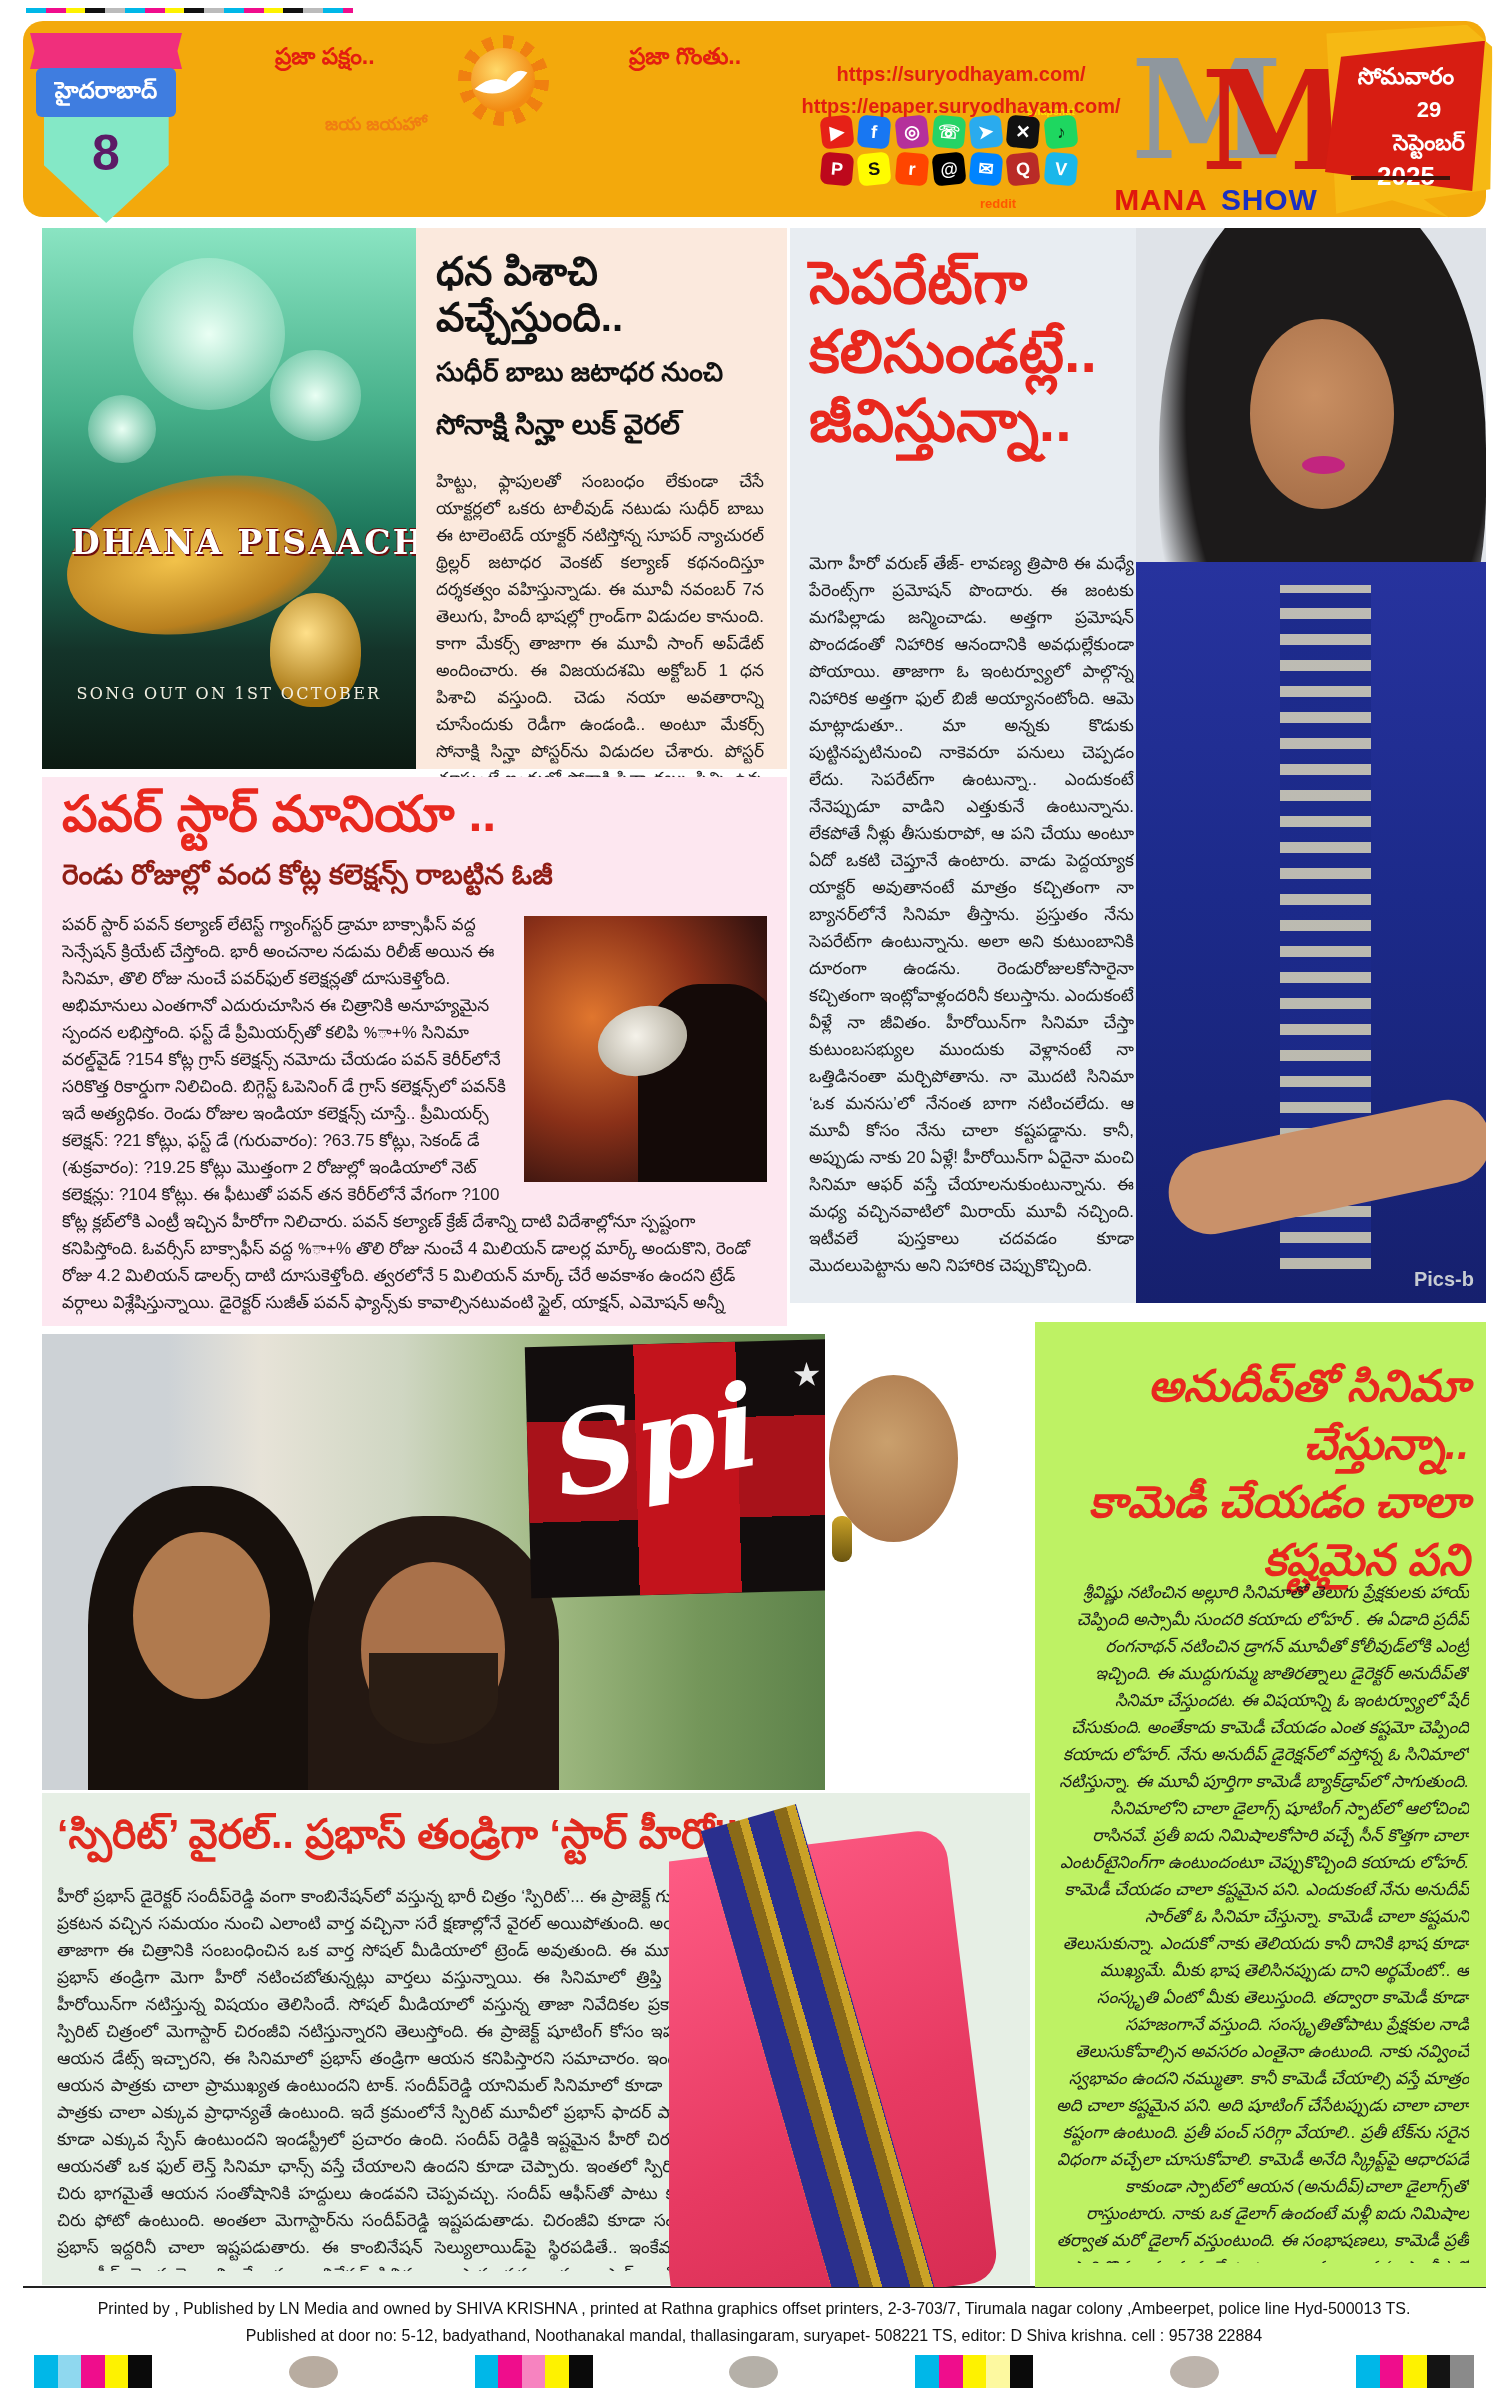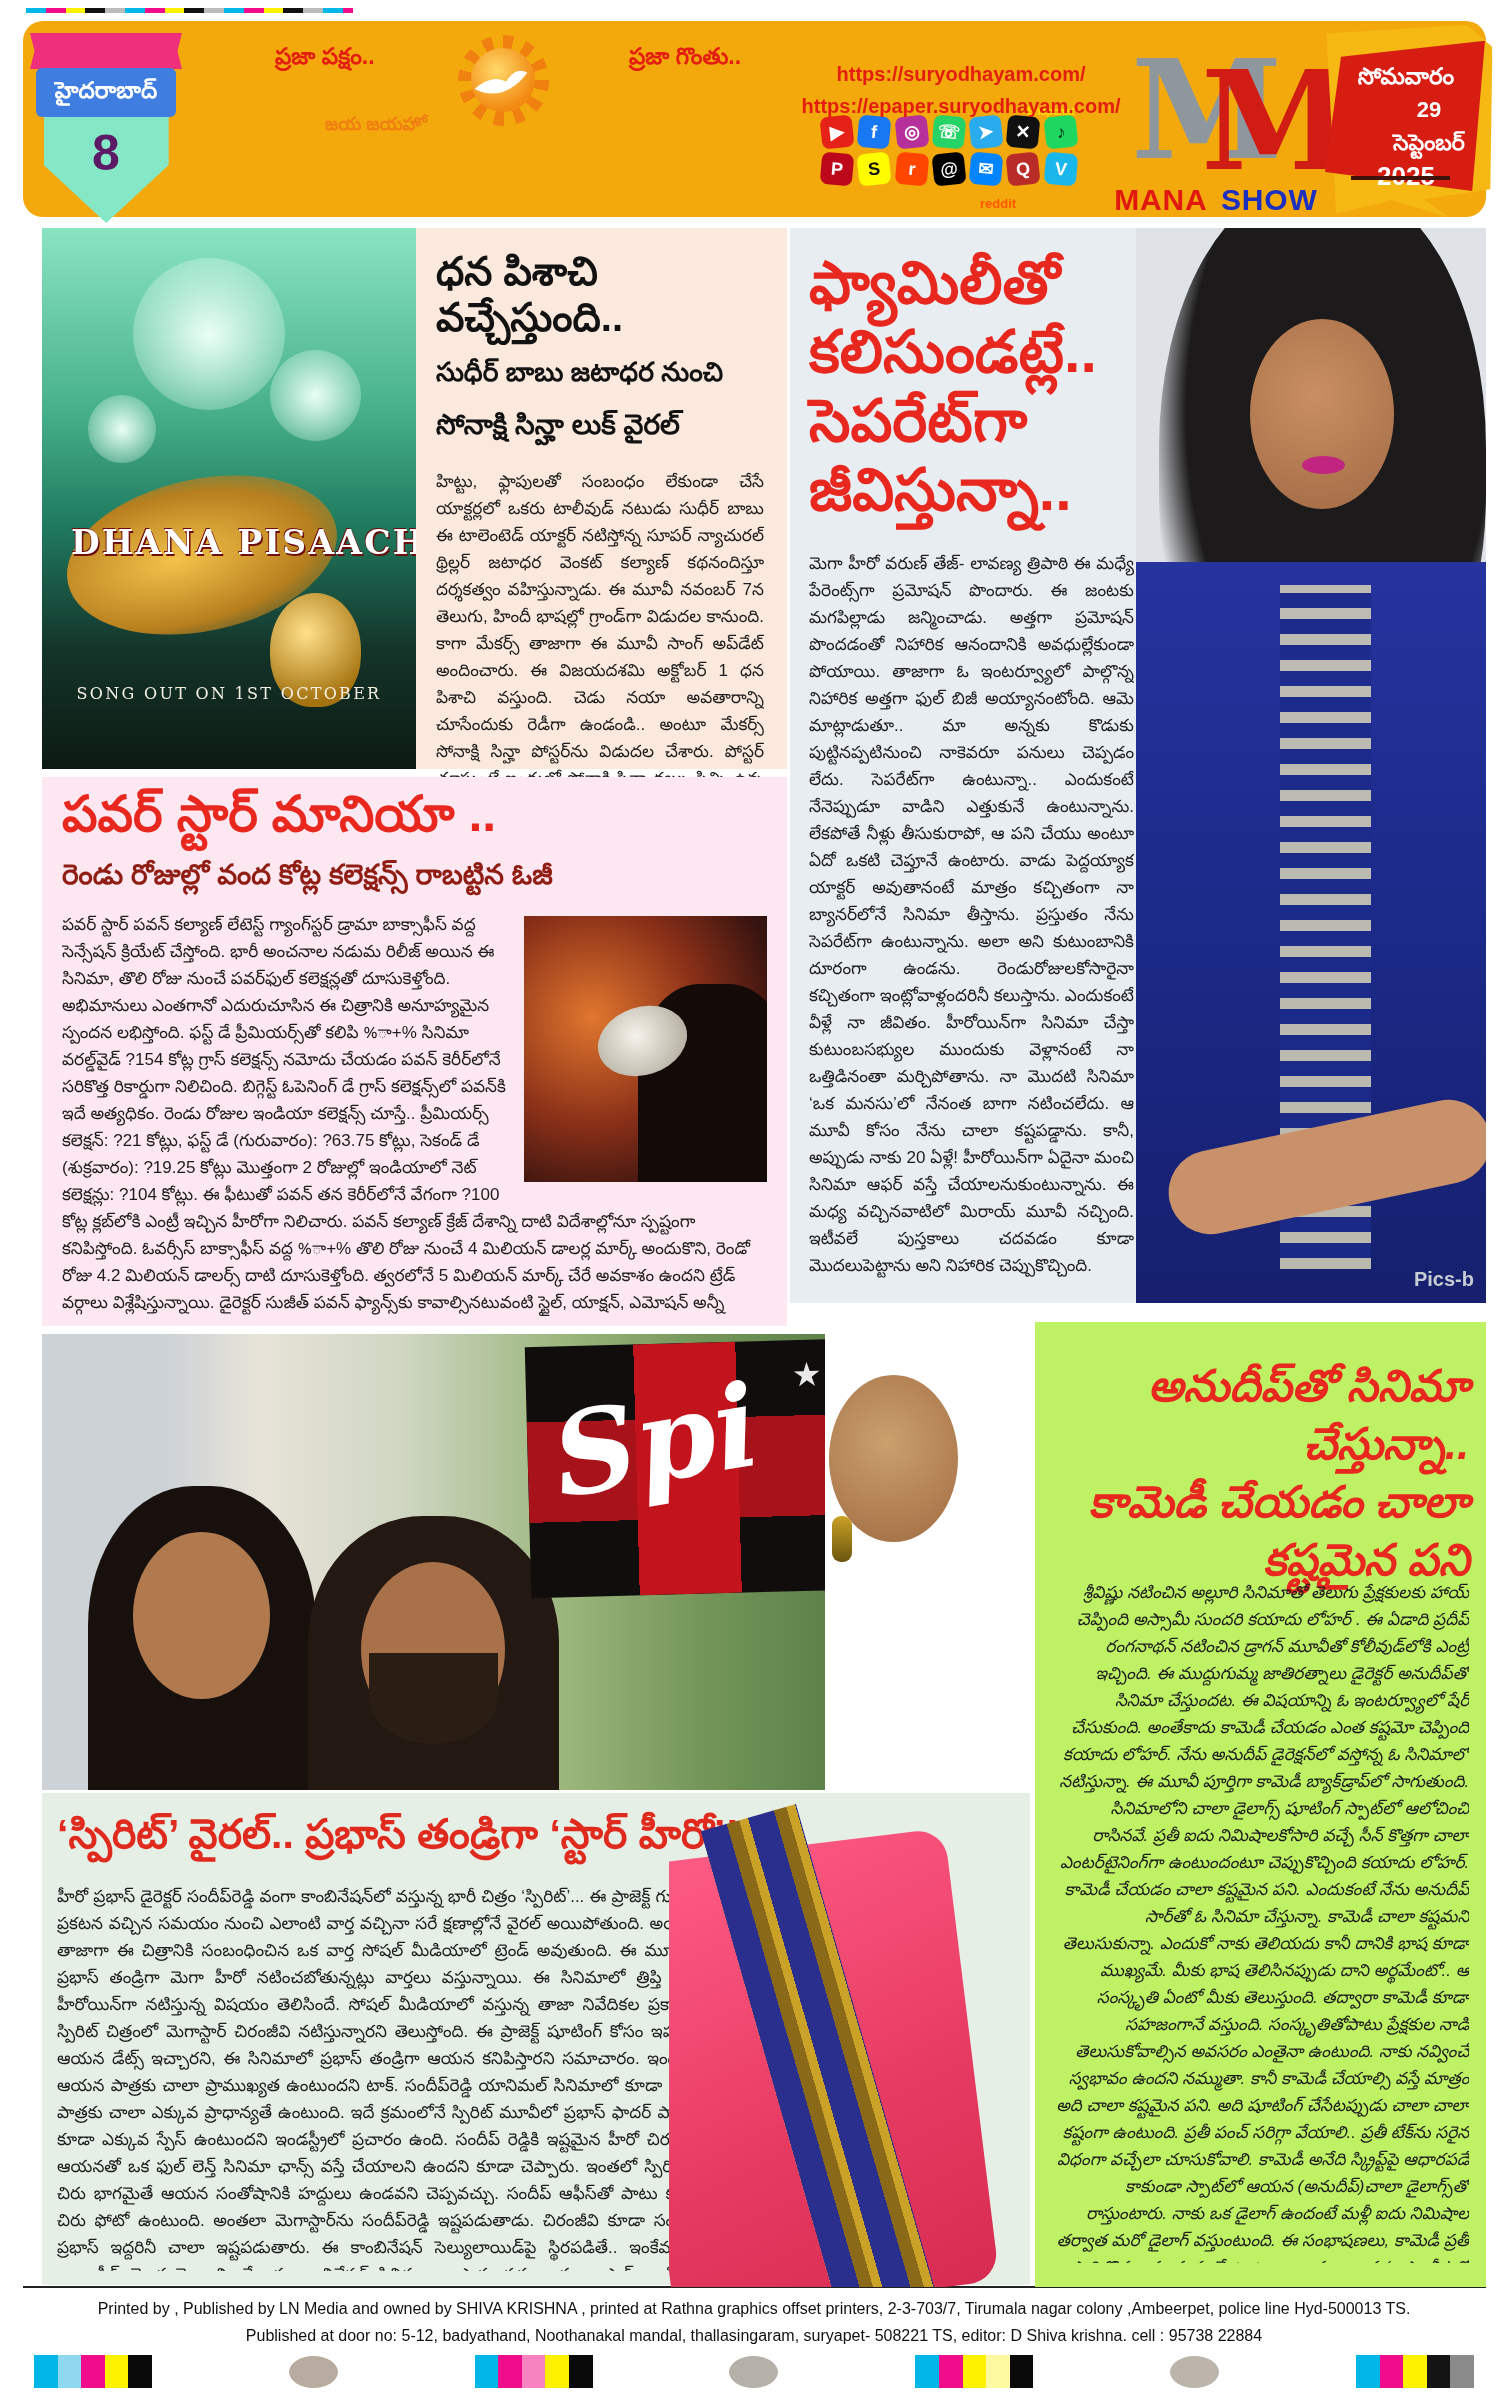--- a/index.html
+++ b/index.html
@@ -241,23 +241,22 @@
     <div class="nih-photo">
       <div class="nih-hair"></div>
       <div class="nih-face"></div>
       <div class="nih-lips"></div>
       <div class="nih-dress"></div>
       <div class="nih-pattern"></div>
       <div class="nih-arm"></div>
       <div class="pics-mark">Pics-b</div>
     </div>
     <div class="nih-h">
-        <div>ఫ్యామిలీతో</div>
+        <div>సెపరేట్‌గా</div>
         <div>కలిసుండట్లే..</div>
-        <div>సెపరేట్‌గా</div>
         <div>జీవిస్తున్నా..</div>
       </div>
     <div class="nih-body body-text">మెగా హీరో వరుణ్ తేజ్- లావణ్య త్రిపాఠి ఈ మధ్యే పేరెంట్స్‌గా ప్రమోషన్ పొందారు. ఈ జంటకు మగపిల్లాడు జన్మించాడు. అత్తగా ప్రమోషన్ పొందడంతో నిహారిక ఆనందానికి అవధుల్లేకుండా పోయాయి. తాజాగా ఓ ఇంటర్వ్యూలో పాల్గొన్న నిహారిక అత్తగా ఫుల్ బిజీ అయ్యానంటోంది. ఆమె మాట్లాడుతూ.. మా అన్నకు కొడుకు పుట్టినప్పటినుంచి నాకెవరూ పనులు చెప్పడం లేదు. సెపరేట్‌గా ఉంటున్నా.. ఎందుకంటే నేనెప్పుడూ వాడిని ఎత్తుకునే ఉంటున్నాను. లేకపోతే నీళ్లు తీసుకురాపో, ఆ పని చేయు అంటూ ఏదో ఒకటి చెప్తూనే ఉంటారు. వాడు పెద్దయ్యాక యాక్టర్ అవుతానంటే మాత్రం కచ్చితంగా నా బ్యానర్‌లోనే సినిమా తీస్తాను. ప్రస్తుతం నేను సెపరేట్‌గా ఉంటున్నాను. అలా అని కుటుంబానికి దూరంగా ఉండను. రెండురోజులకోసారైనా కచ్చితంగా ఇంట్లోవాళ్లందరినీ కలుస్తాను. ఎందుకంటే వీళ్లే నా జీవితం. హీరోయిన్‌గా సినిమా చేస్తా కుటుంబసభ్యుల ముందుకు వెళ్లానంటే నా ఒత్తిడినంతా మర్చిపోతాను. నా మొదటి సినిమా ‘ఒక మనసు’లో నేనంత బాగా నటించలేదు. ఆ మూవీ కోసం నేను చాలా కష్టపడ్డాను. కానీ, అప్పుడు నాకు 20 ఏళ్లే! హీరోయిన్‌గా ఏదైనా మంచి సినిమా ఆఫర్ వస్తే చేయాలనుకుంటున్నాను. ఈ మధ్య వచ్చినవాటిలో మిరాయ్ మూవీ నచ్చింది. ఇటీవలే పుస్తకాలు చదవడం కూడా మొదలుపెట్టాను అని నిహారిక చెప్పుకొచ్చింది.</div>
   </div>
 
   <div class="abs og-sec">
     <div class="og-h">పవర్ స్టార్ మానియా ..</div>
     <div class="og-sub">రెండు రోజుల్లో వంద కోట్ల కలెక్షన్స్ రాబట్టిన ఓజీ</div>
     <div class="og-bodywrap">
       <div class="og-photo">

